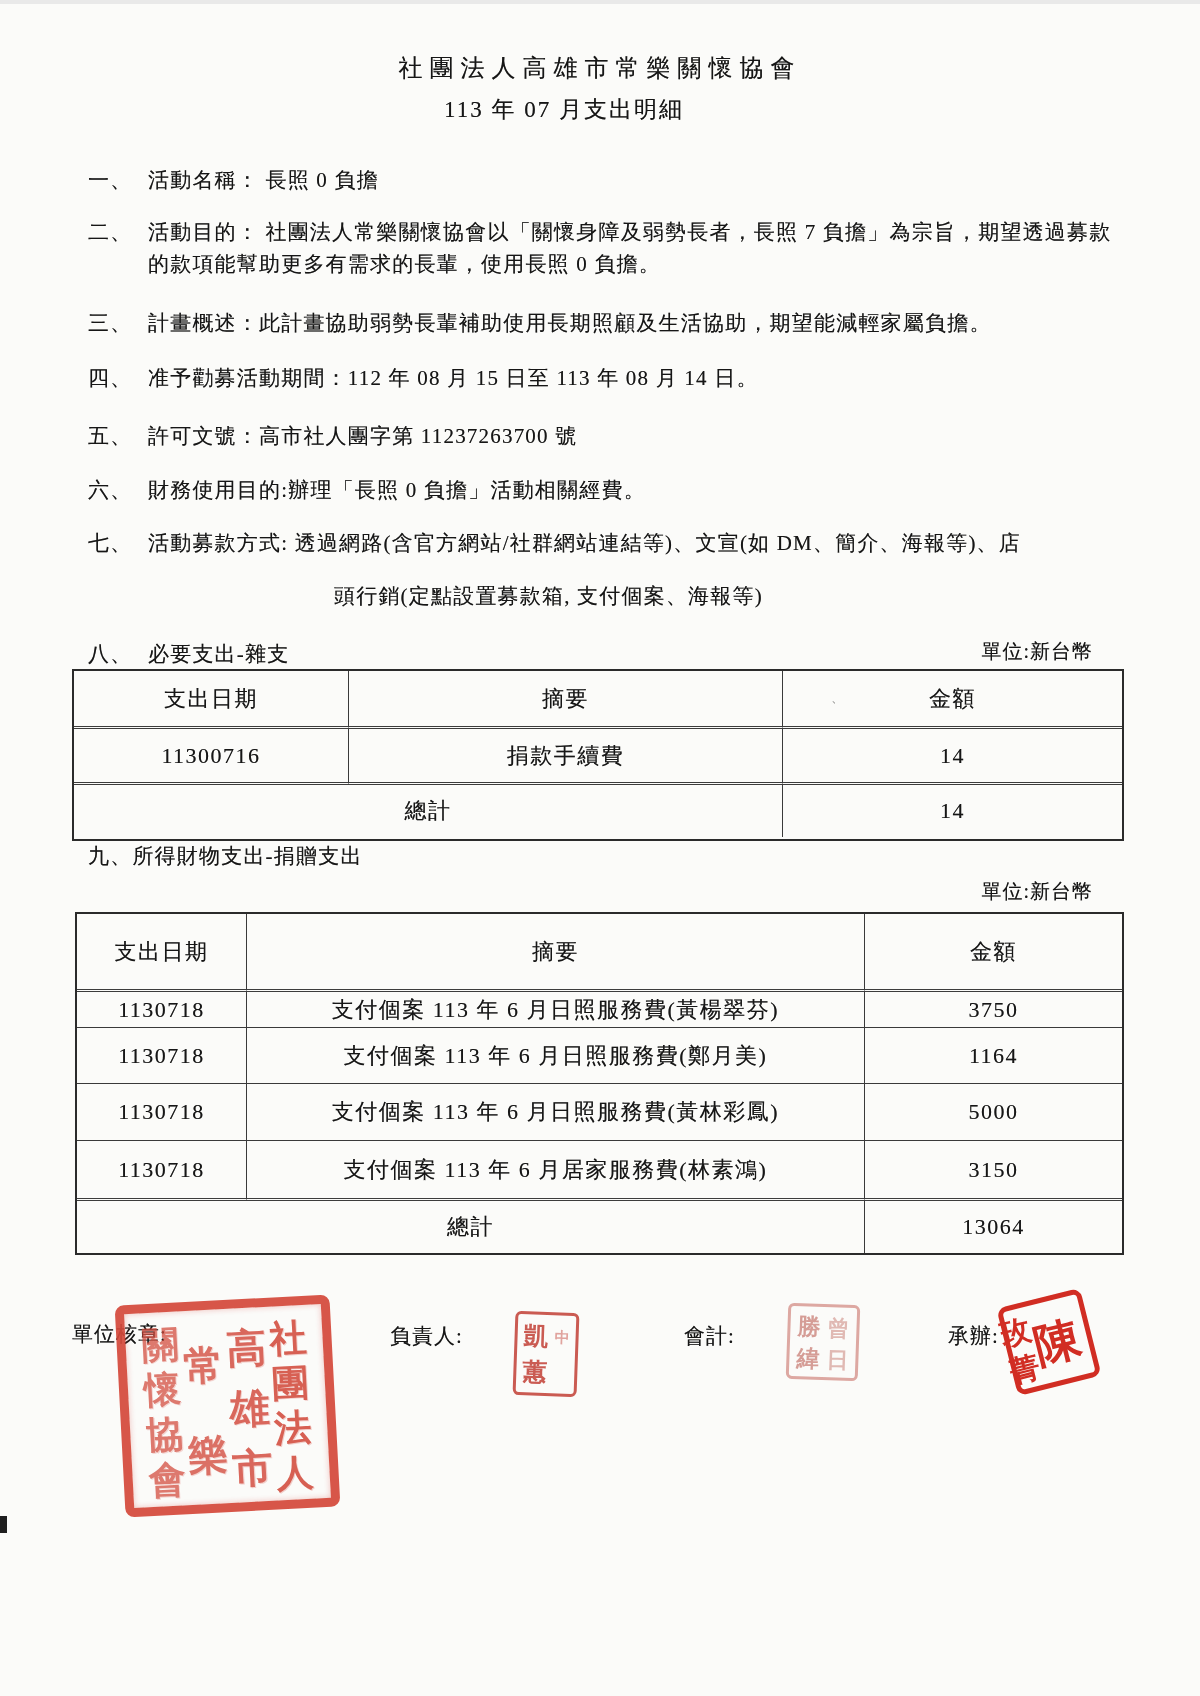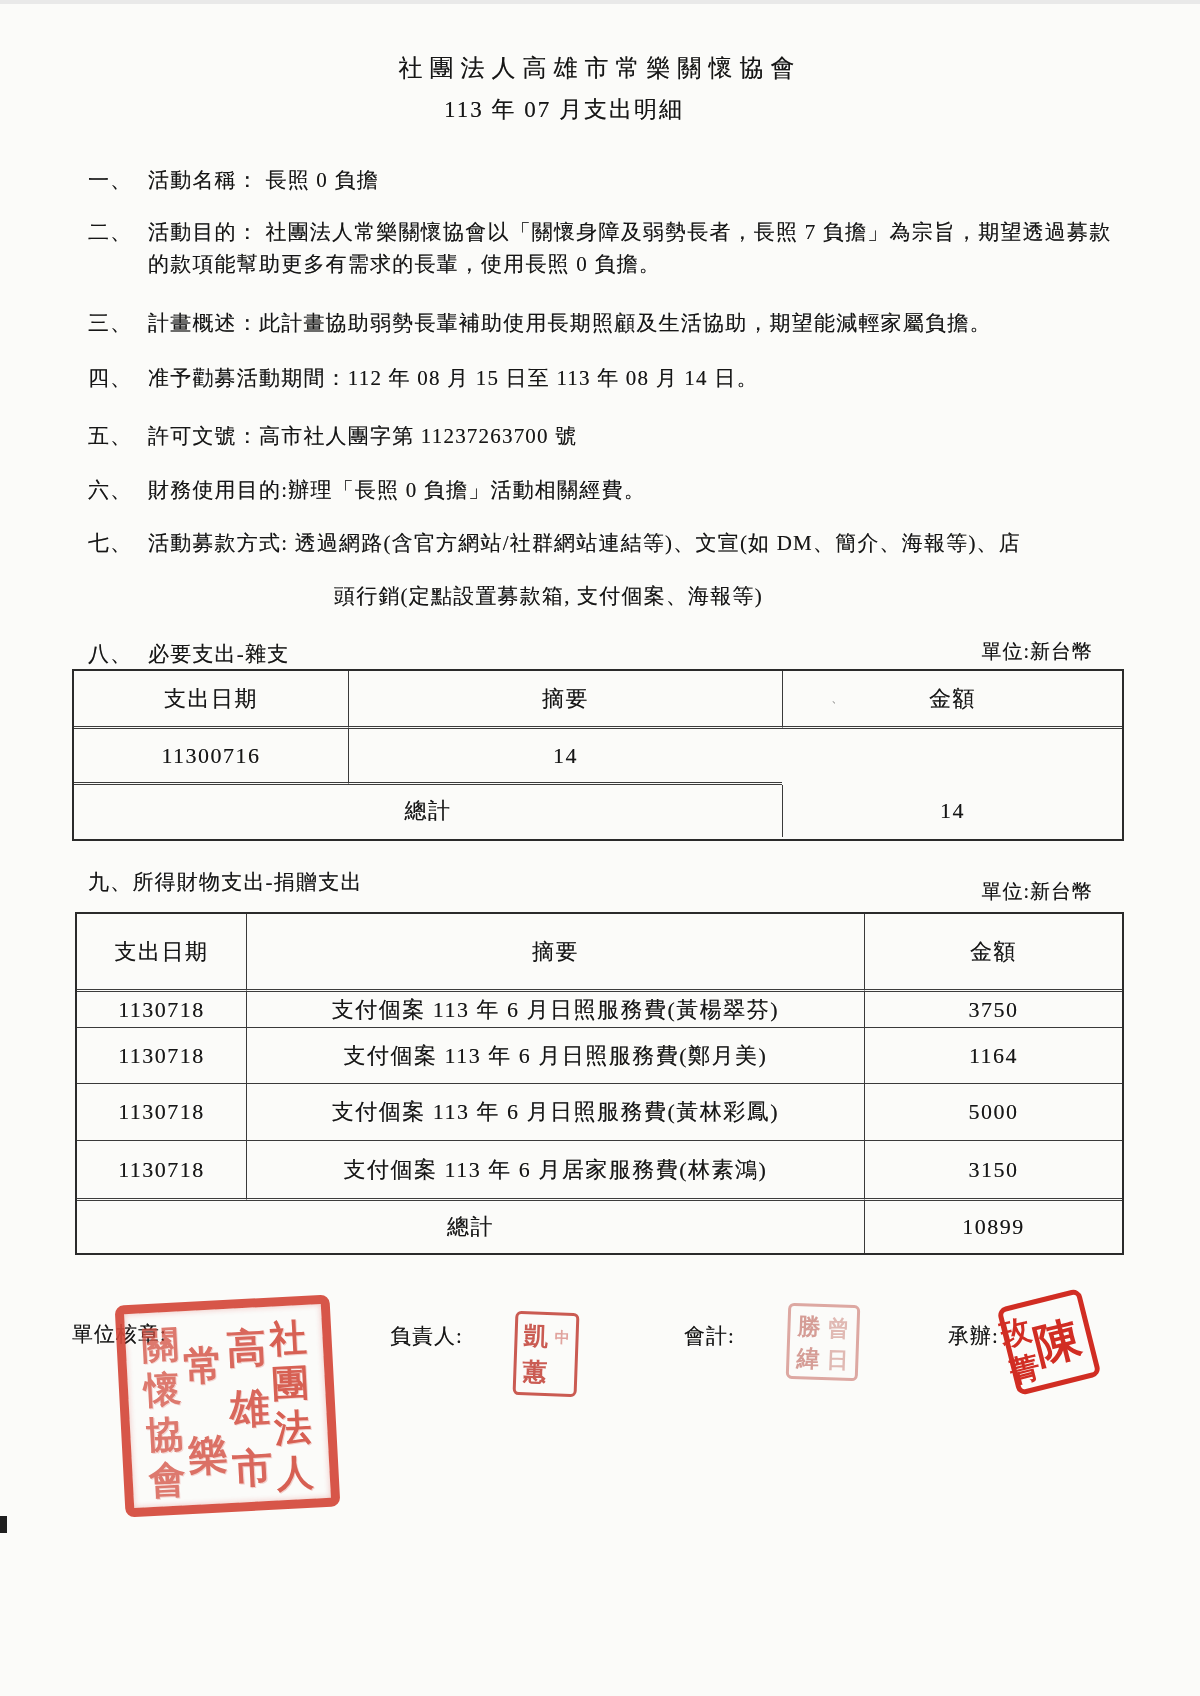--- a/index.html
+++ b/index.html
@@ -104,27 +104,28 @@
 
   <div class="abs dtable" style="left:72px;top:665px;width:1048px;height:168px">
     <div class="grid" style="grid-template-columns:274px 434px 340px;grid-template-rows:58px 56px 52px;">
       <div class="cell hdouble">支出日期</div>
       <div class="cell vline hdouble">摘要</div>
       <div class="cell vline hdouble">
         <span class="hdr-mark">、</span>
         <span>金額</span>
       </div>
       <div class="cell hdouble">11300716</div>
+      <div class="cell vline hdouble">捐款手續費</div>
       <div class="cell vline hdouble">14</div>
       <div class="cell" style="grid-column:1 / 3">總計</div>
       <div class="cell vline">14</div>
     </div>
   </div>
 
-  <div class="abs cont-line" style="left:88px;top:864px">九、所得財物支出-捐贈支出</div>
+  <div class="abs cont-line" style="left:88px;top:838px">九、所得財物支出-捐贈支出</div>
   <div class="abs sec-unit" style="top:874px;right:107px">單位:新台幣</div>
 
   <div class="abs dtable" style="left:75px;top:908px;width:1045px;height:339px">
     <div class="grid" style="grid-template-columns:169px 618px 258px;grid-template-rows:78px 36px 56px 57px 60px 52px;">
       <div class="cell hdouble">支出日期</div>
       <div class="cell vline hdouble">摘要</div>
       <div class="cell vline hdouble">金額</div>
 
       <div class="cell hsingle ghost">1130718</div>
       <div class="cell vline hsingle">支付個案 113 年 6 月日照服務費(黃楊翠芬)</div>
@@ -136,21 +137,21 @@
 
       <div class="cell hsingle">1130718</div>
       <div class="cell vline hsingle">支付個案 113 年 6 月日照服務費(黃林彩鳳)</div>
       <div class="cell vline hsingle">5000</div>
 
       <div class="cell hdouble">1130718</div>
       <div class="cell vline hdouble">支付個案 113 年 6 月居家服務費(林素鴻)</div>
       <div class="cell vline hdouble">3150</div>
 
       <div class="cell" style="grid-column:1 / 3">總計</div>
-      <div class="cell vline">10899</div>
+      <div class="cell vline">13064</div>
     </div>
   </div>
 
   <div class="abs footer-label" style="left:72px;top:1316px">單位核章:</div>
   <div class="abs footer-label" style="left:390px;top:1318px">負責人:</div>
   <div class="abs footer-label" style="left:684px;top:1318px">會計:</div>
   <div class="abs footer-label" style="left:948px;top:1318px">承辦:</div>
 
   <div class="stamp org-stamp">
     <div class="vcol org-c0">社團法人</div>

